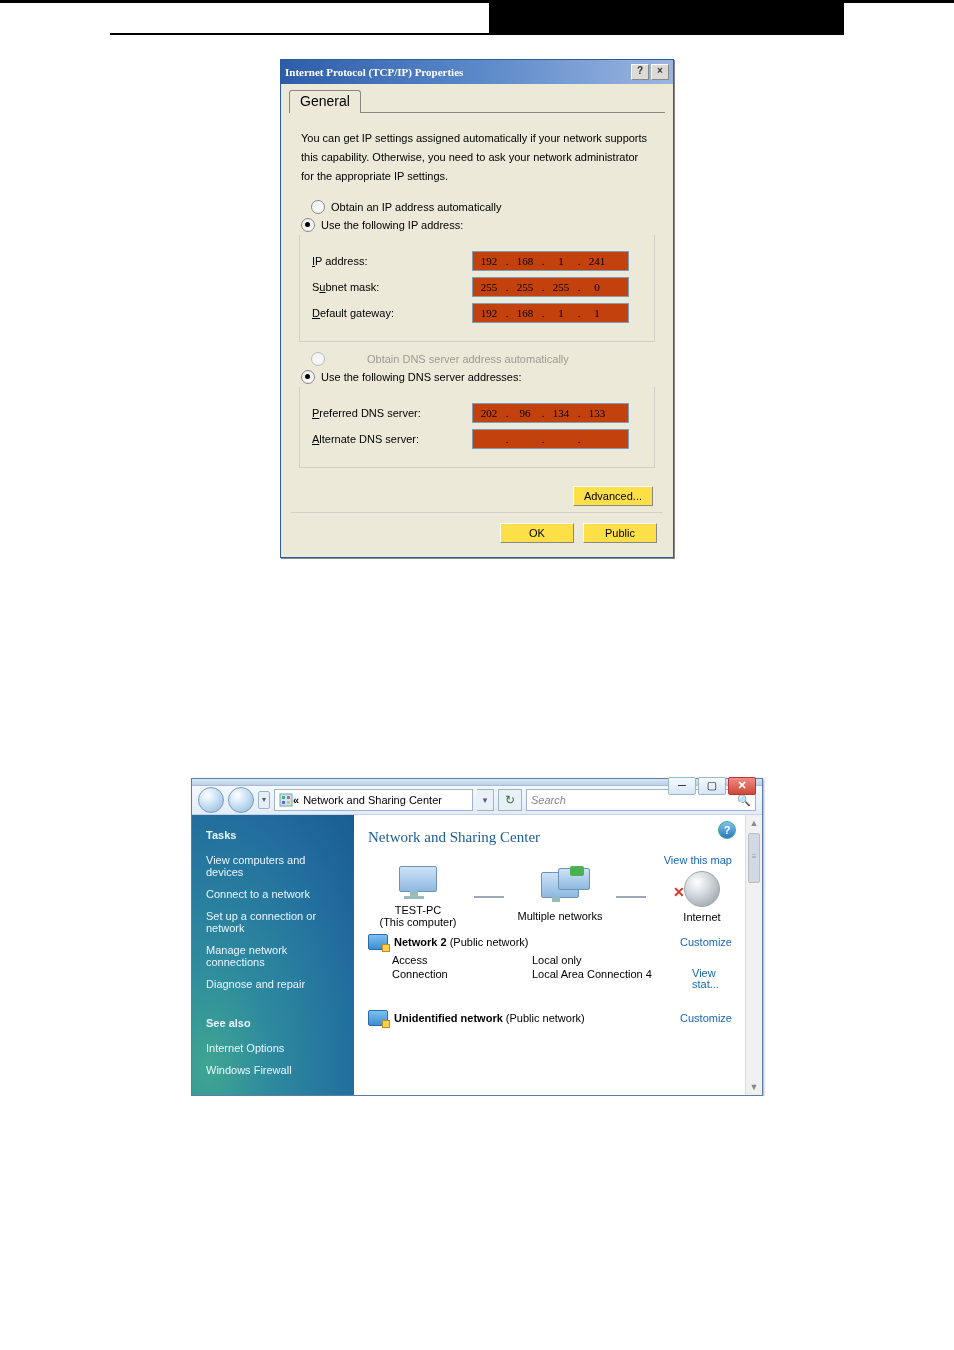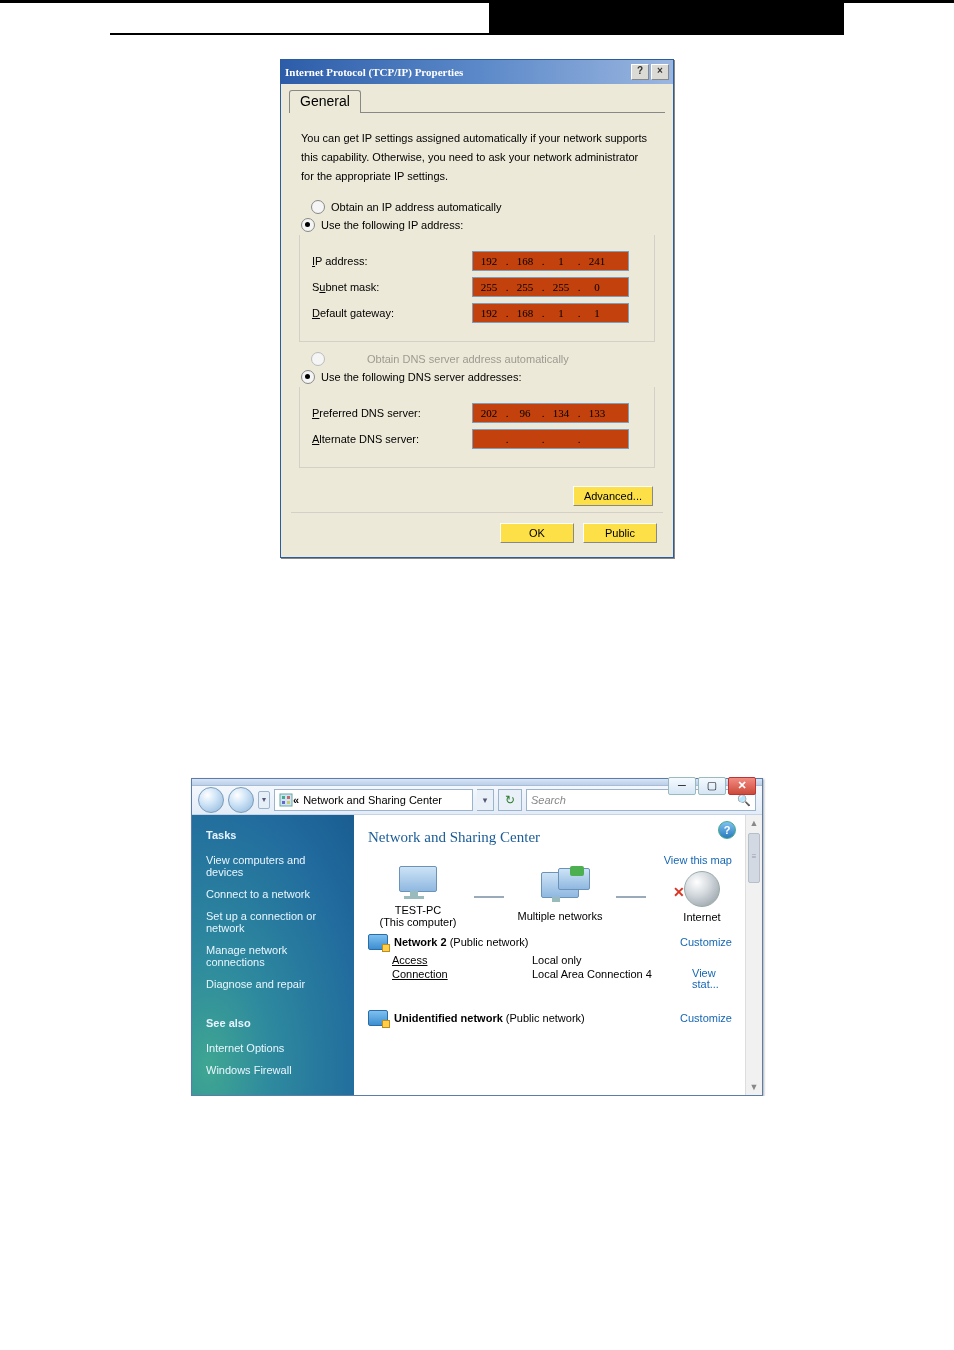--- a/index.html
+++ b/index.html
@@ -74,21 +74,21 @@
 .pc-icon.multi .mon2 { position:absolute; left:20px; top:-4px; width:30px; height:20px; background:linear-gradient(#cde3f6,#8fb8e0); border:1px solid #6b93b8; border-radius:2px; }
 .pc-icon.multi .grn { position:absolute; right:-2px; top:-6px; width:14px; height:10px; background:#4caf50; border-radius:2px; }
 .globe { width:34px; height:34px; margin:0 auto 4px auto; border-radius:50%; background:radial-gradient(circle at 35% 30%,#fff,#d9dee2 35%,#a3acb3 80%); border:1px solid #9aa; position:relative; }
 .redx { position:absolute; left:-12px; top:12px; color:#d32; font-size:14px; font-weight:bold; }
 .netline { stroke:#9ab; stroke-width:2; }
 .nethead { display:flex; align-items:center; padding:6px 20px 2px 0; font-size:11px; }
 .nethead .right { margin-left:auto; color:#1667b3; cursor:pointer; }
 .nic { width:18px; height:14px; background:linear-gradient(#7ec0f0,#3d8ed0); border:1px solid #2a6ca8; border-radius:2px; margin-right:6px; position:relative; }
 .nic::after { content:""; position:absolute; right:-3px; bottom:-3px; width:6px; height:6px; background:#ffcf4a; border:1px solid #b99020; }
 .props { display:flex; font-size:11px; padding:2px 20px 0 24px; }
-.props .col1 { width:140px;text-decoration:underline; }
+.props .col1 { width:140px; }
 .props .col2 { flex:1; }
 .props .lnk { color:#1667b3; width:40px; text-align:left; line-height:11px; }
 </style>
 </head>
 <body>
 
 <div class="page">
 <div class="blackbar"></div>
 <div class="divider-line"></div>
 

